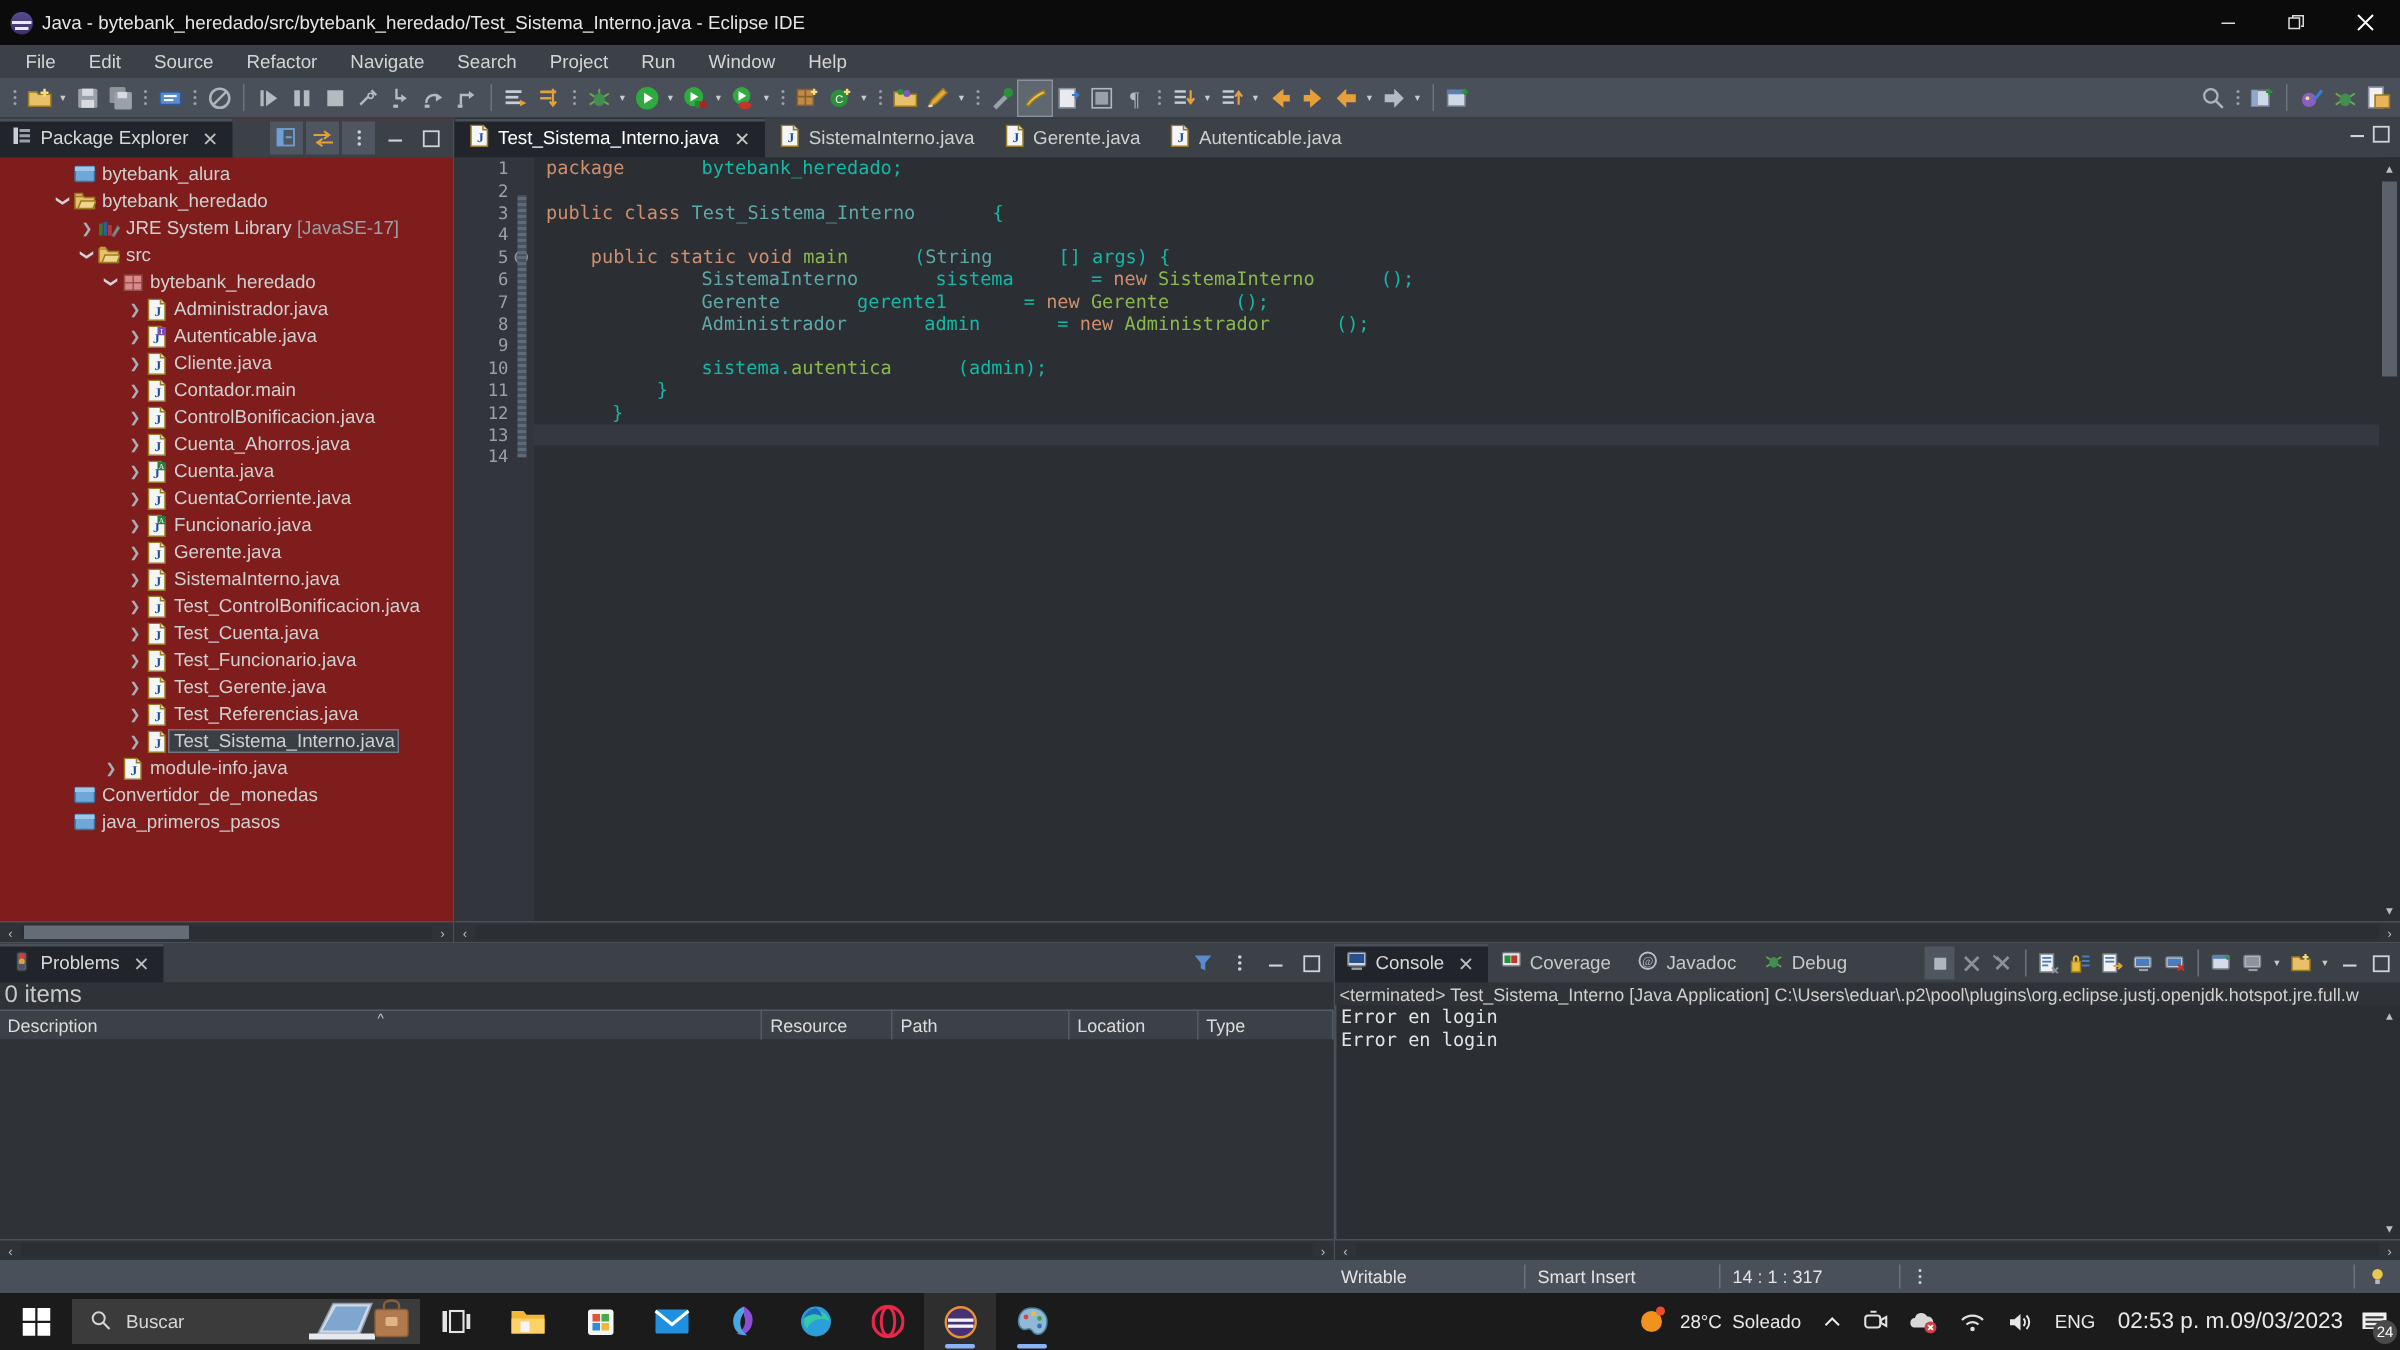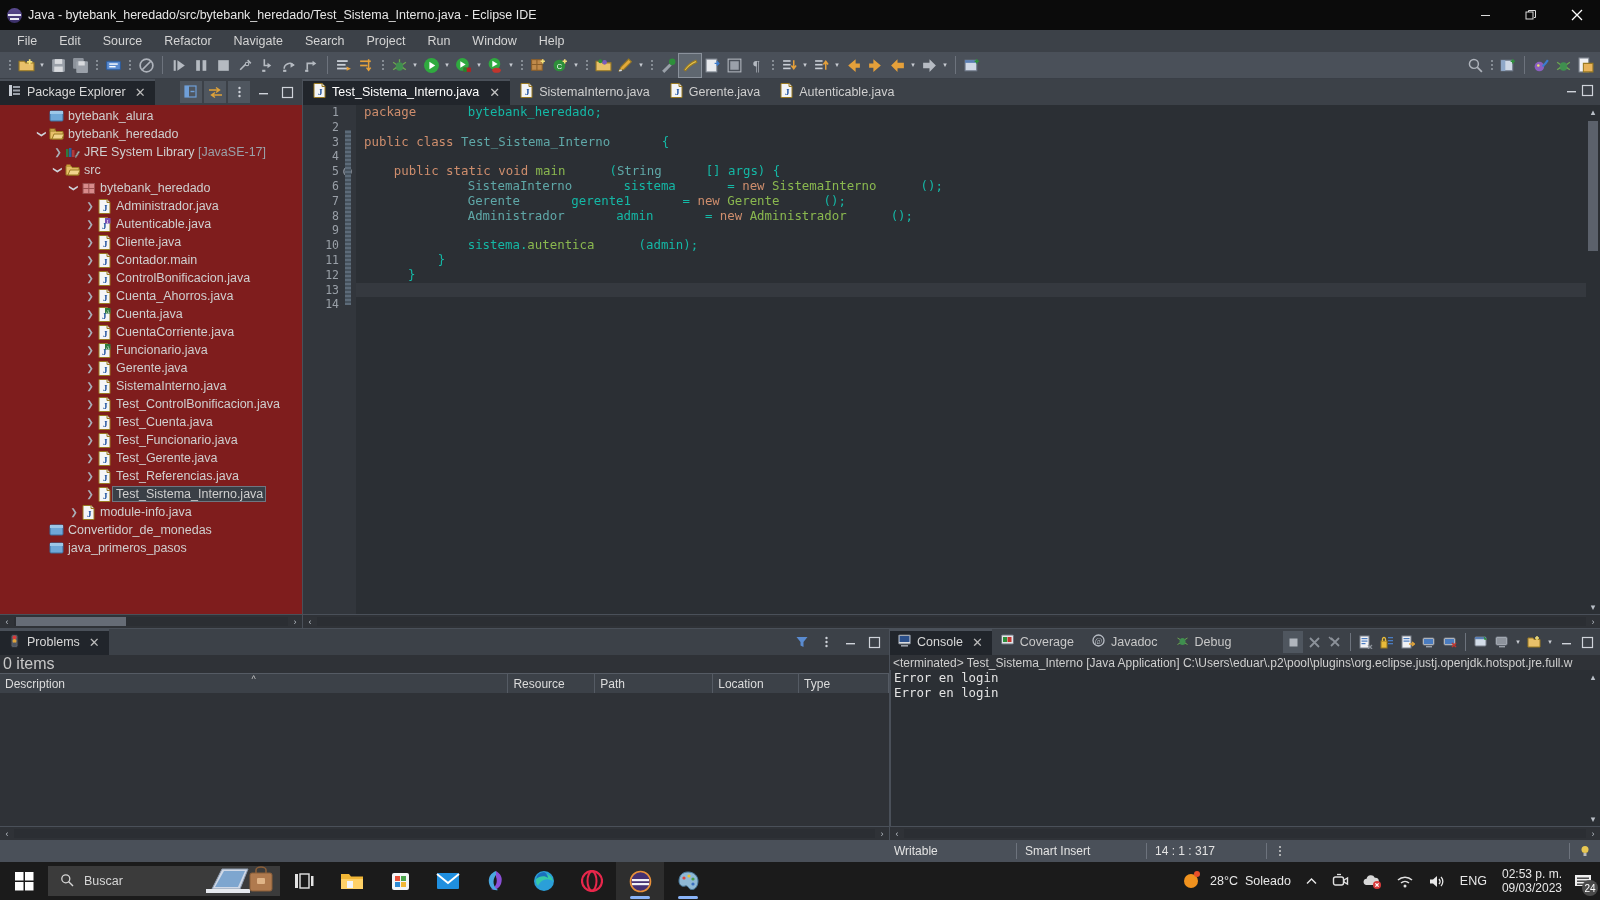--- a/index.html
+++ b/index.html
@@ -125,21 +125,21 @@
   
   .taskbar { height:38px; flex:0 0 38px; background:#1b1b1b; display:flex; align-items:center; }
   .tb-start { width:48px; height:38px; display:flex; align-items:center; justify-content:center; }
   .tb-search { width:232px; height:30px; background:#3b3b3b; display:flex; align-items:center; gap:10px; padding-left:12px; color:#d6d6d6; font-size:12.5px; position:relative; overflow:hidden;}
   .tb-apps { display:flex; align-items:center; height:38px; }
   .tb-app { width:48px; height:38px; display:flex; align-items:center; justify-content:center; position:relative; }
   .tb-app.active { background:#2e2e2e; }
   .tb-app.running:after { content:""; position:absolute; bottom:1px; left:14px; width:20px; height:3px; background:#8ab4f8; border-radius:2px;}
   .tray { margin-left:auto; display:flex; align-items:center; gap:0px; padding-right:4px; color:#e8e8e8; font-size:12.5px; }
   .tray-item { padding:0 7px; display:flex; align-items:center; gap:7px; }
-  .clock { display:flex; flex-direction:column; align-items:flex-end; line-height:14px; font-size:12px; padding:0 8px; }
+  .clock { display:flex; flex-direction:row; align-items:flex-end; line-height:14px; font-size:15px; padding:0 8px; }
   .notif-badge { width:26px; height:26px; position:relative; display:flex; align-items:center; justify-content:center; }
   .badge-num { position:absolute; right:-2px; bottom:-2px; background:#4a4a4a; color:#fff; font-size:10px; border-radius:50%; width:16px; height:16px; display:flex; align-items:center; justify-content:center;}
 </style>
 </head>
 <body>
 
 <div class="app">
 
   <div class="titlebar">
     <div class="tb-icon">

